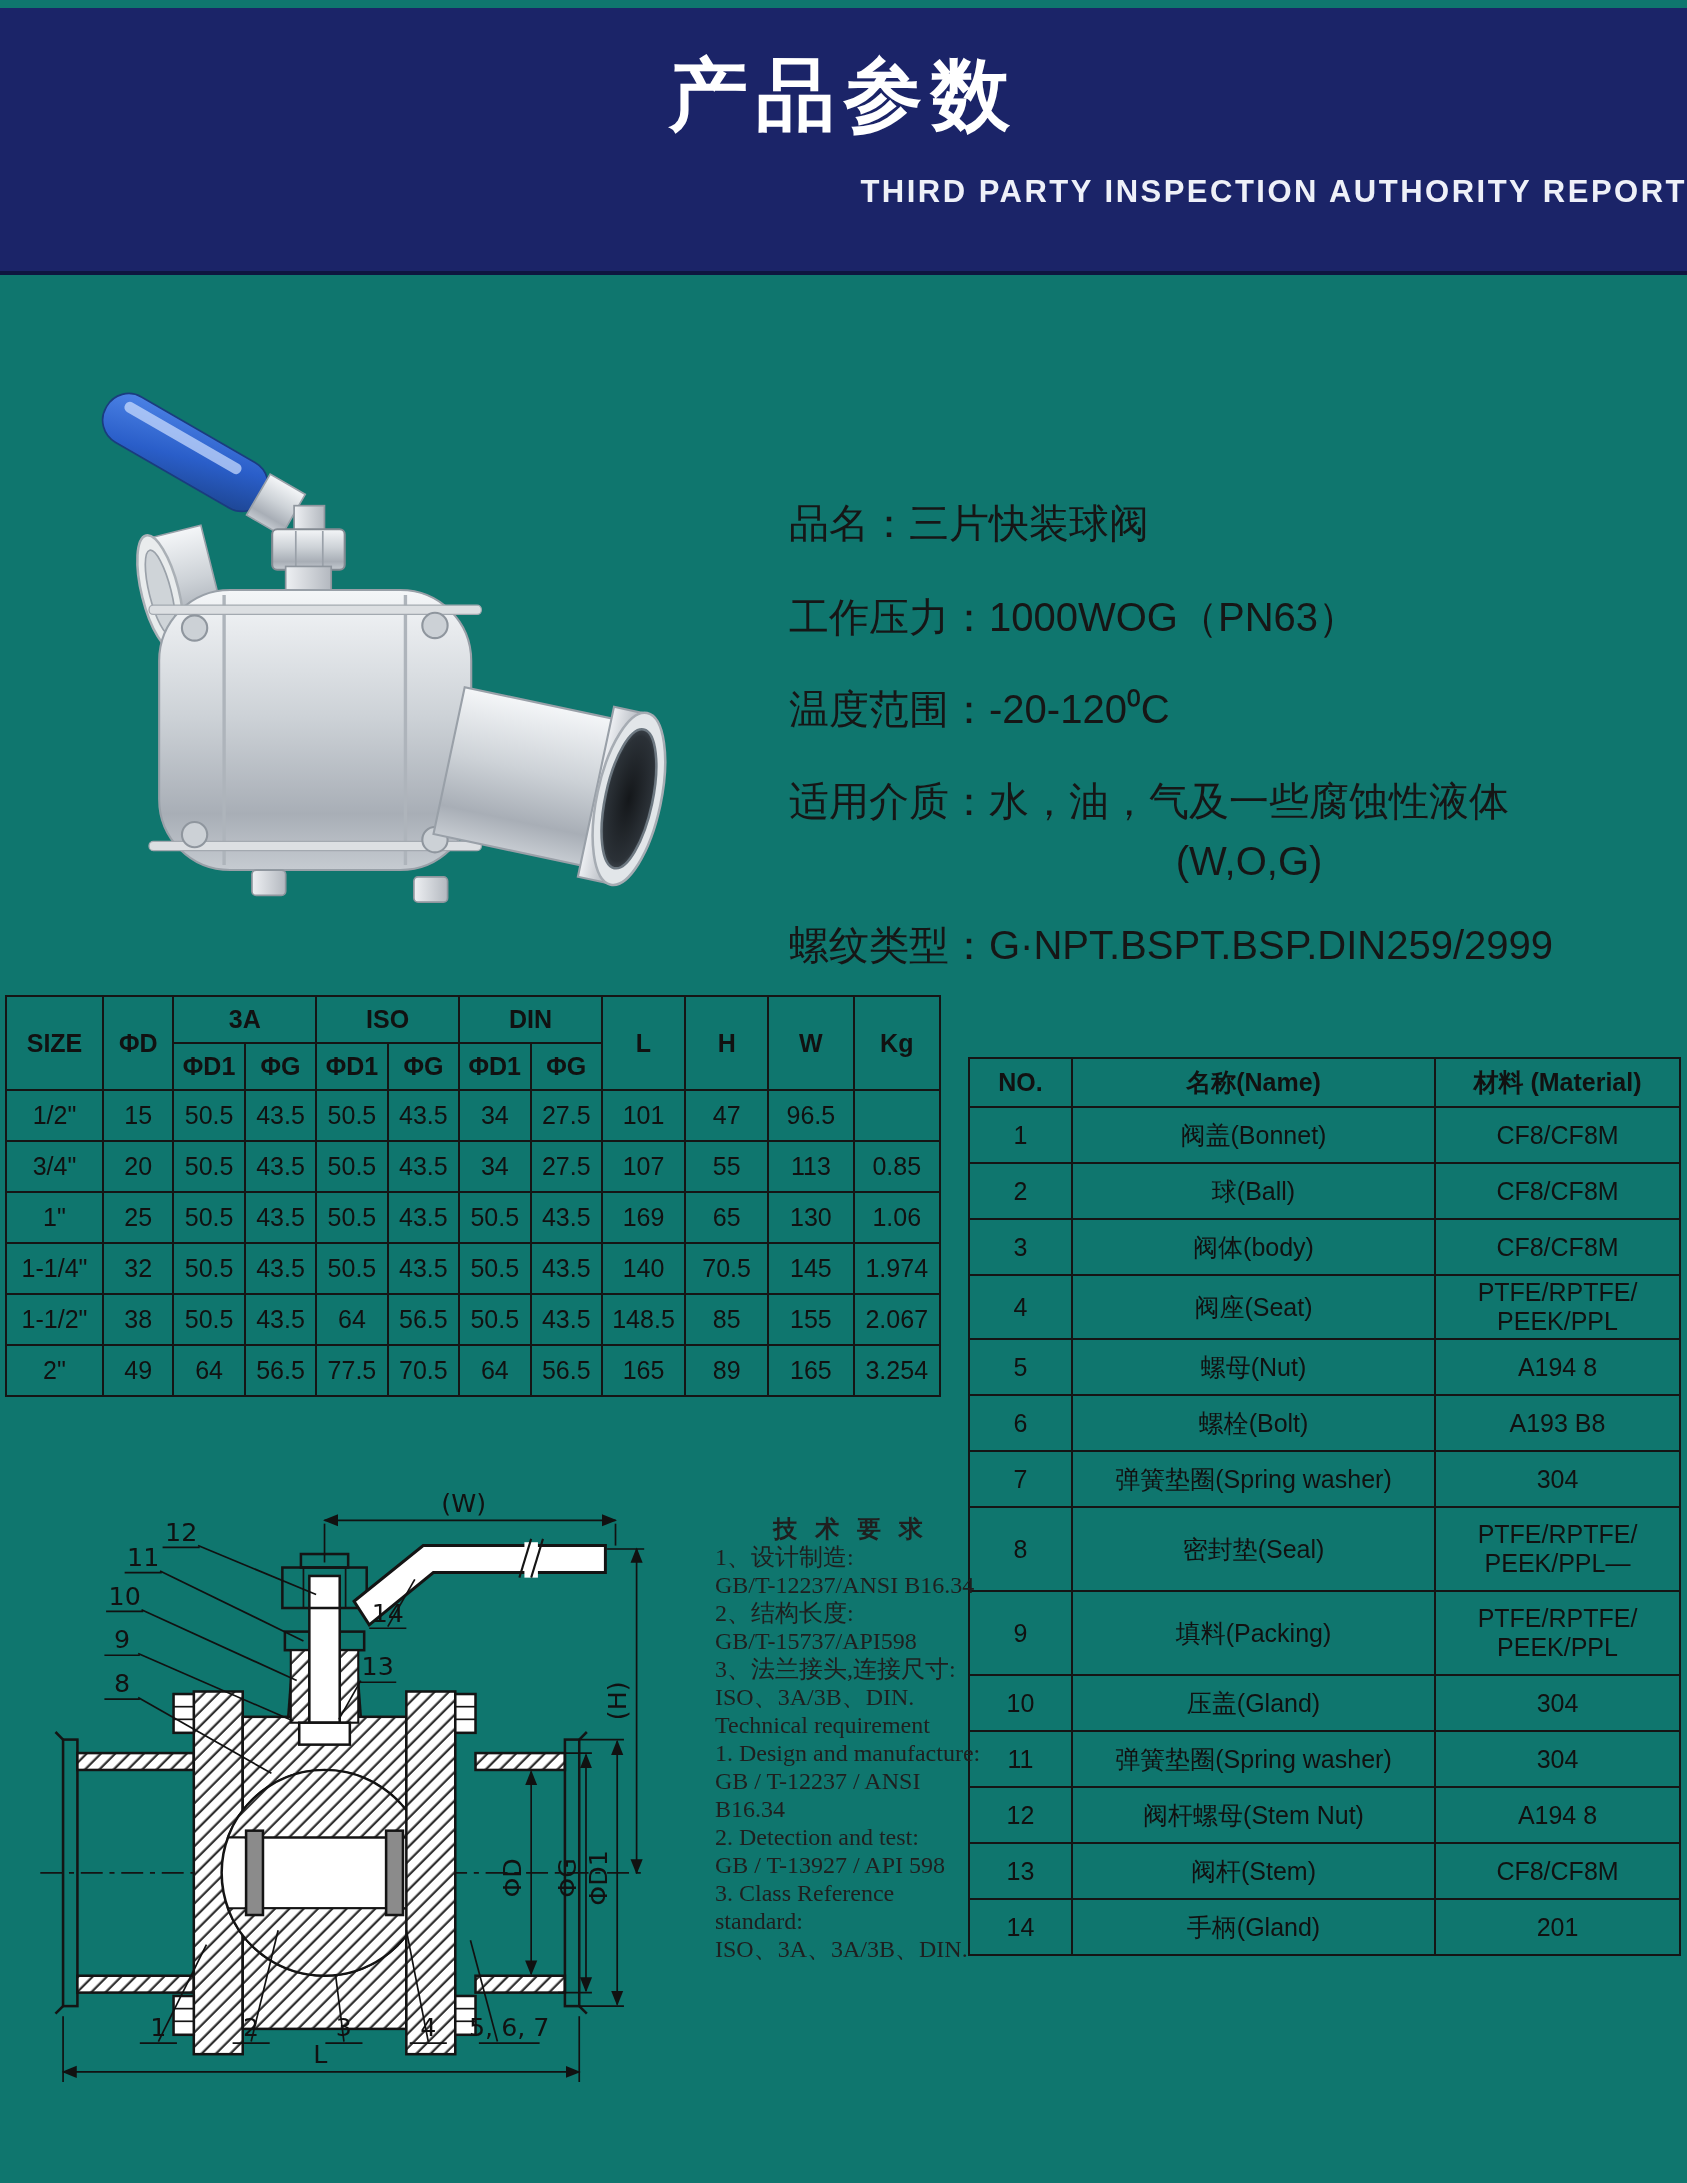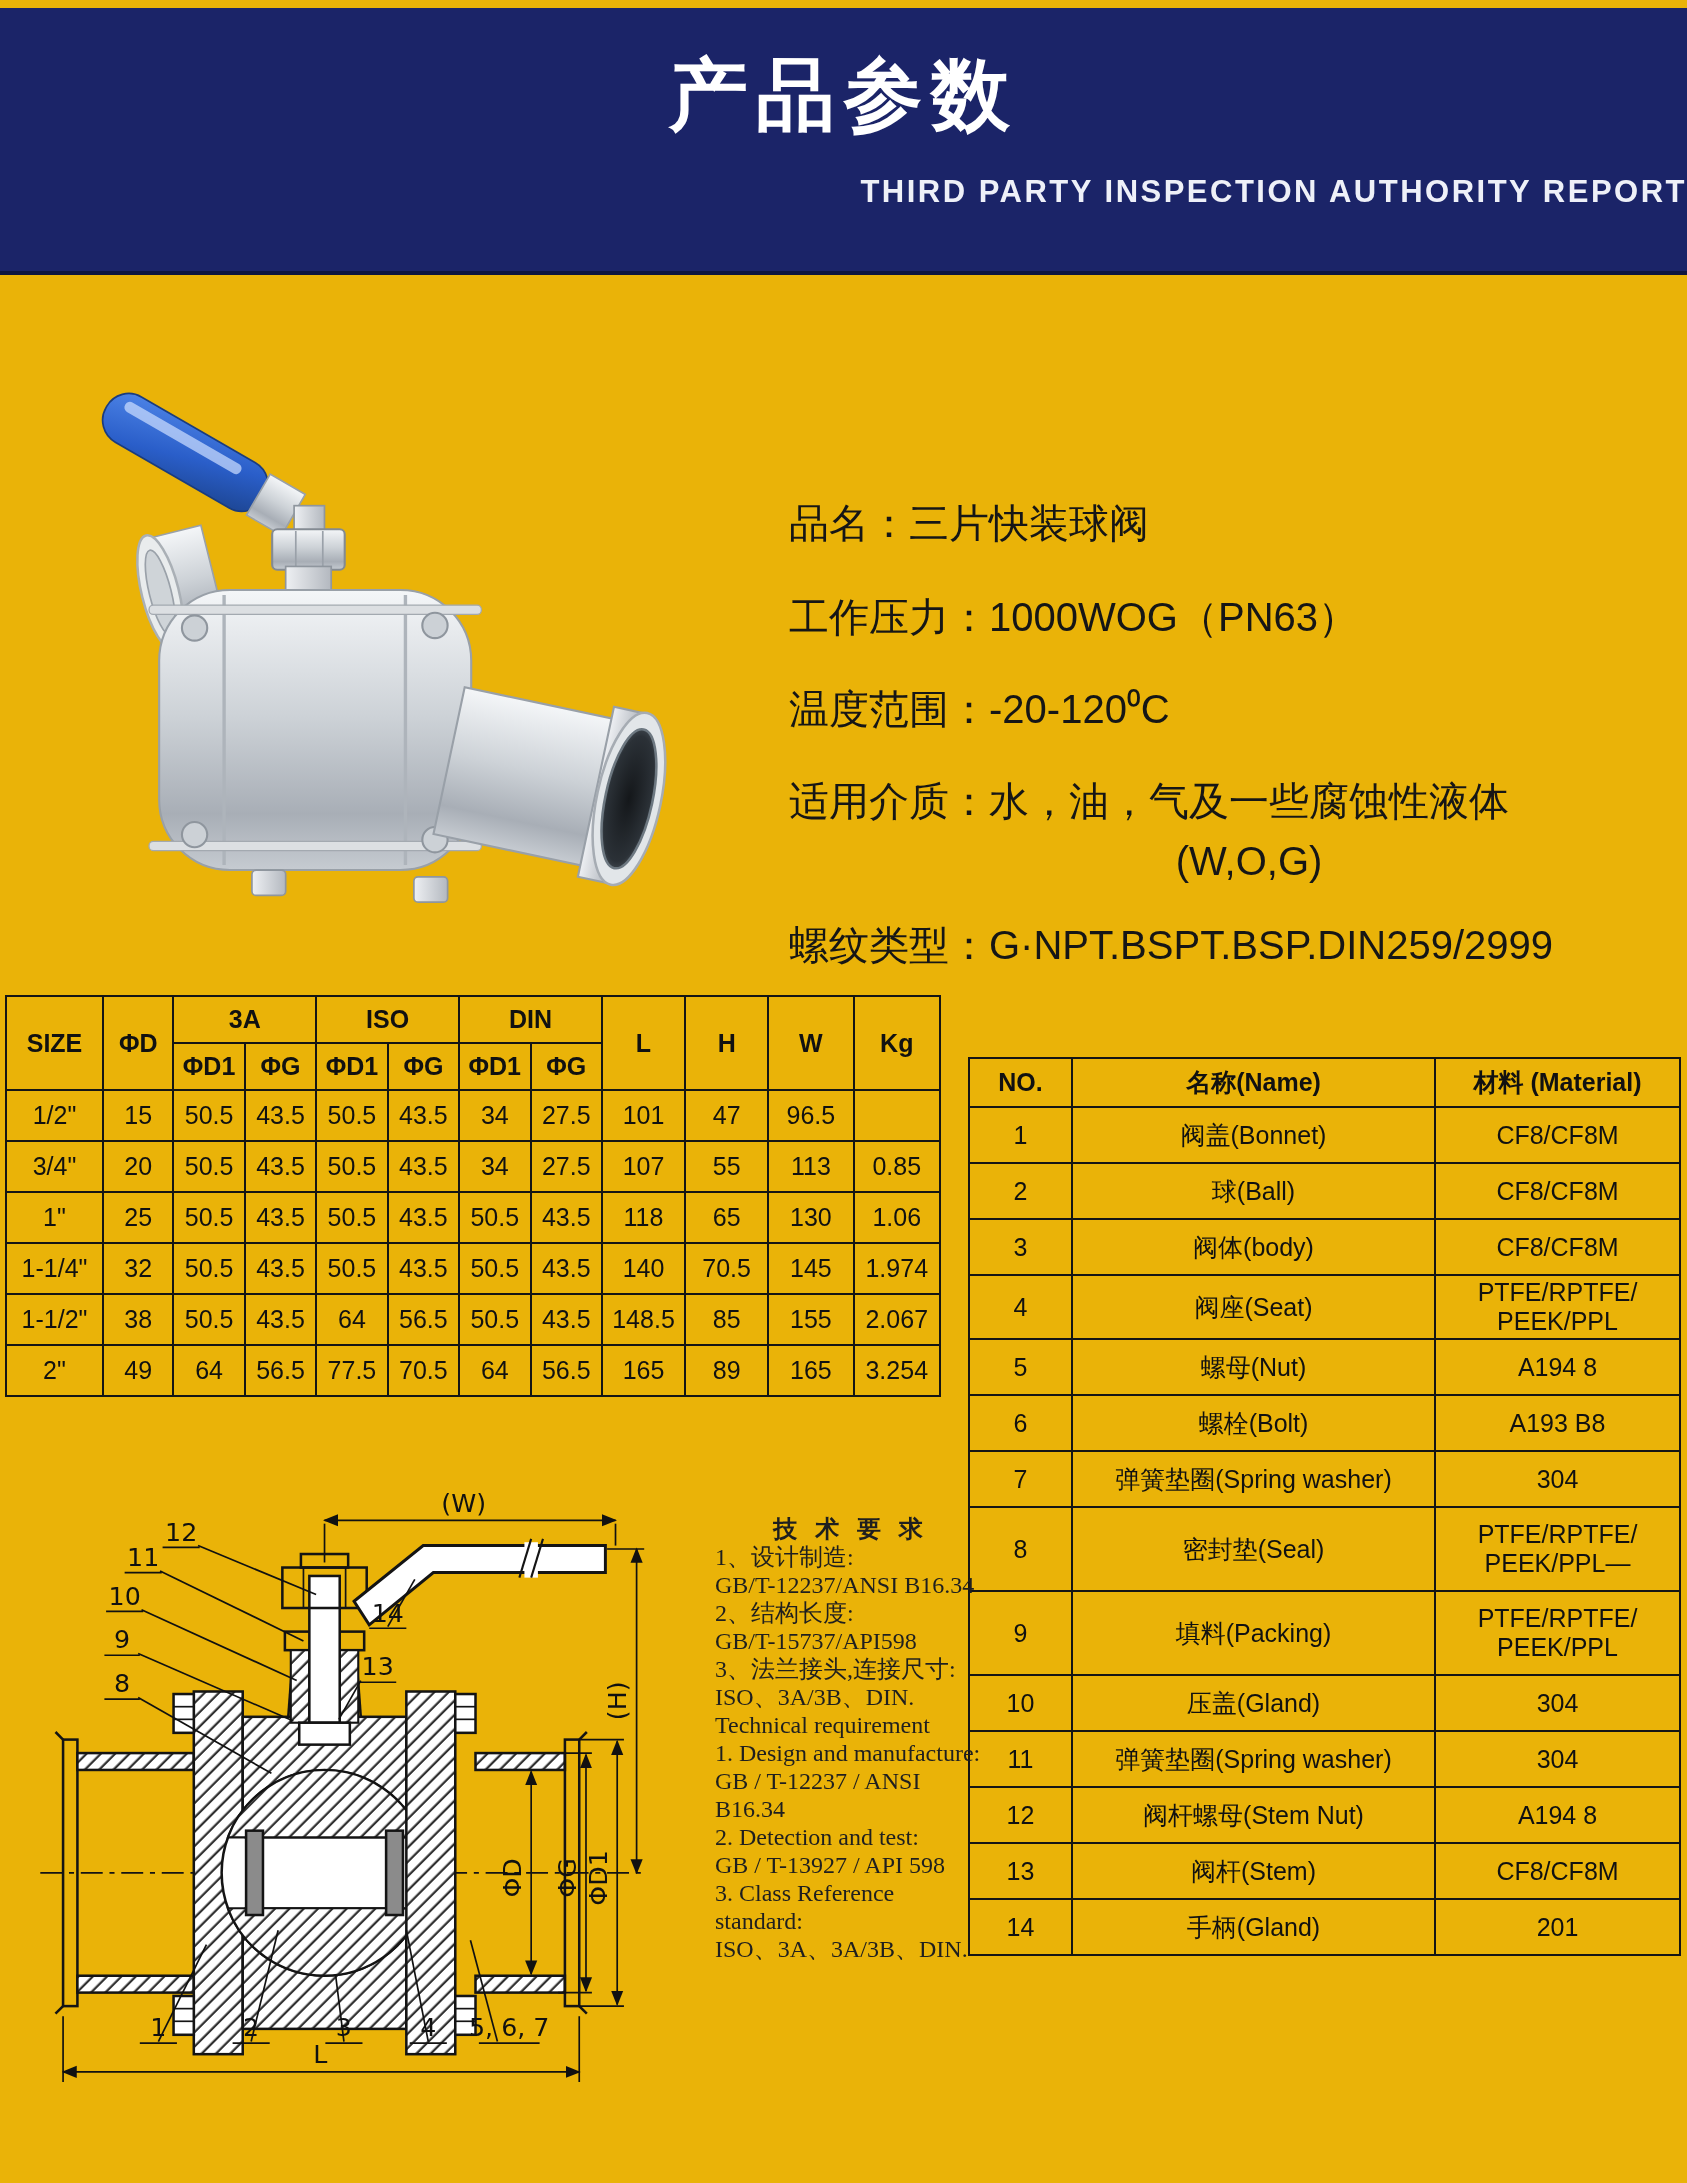--- a/index.html
+++ b/index.html
@@ -1,16 +1,16 @@
 <!DOCTYPE html>
 <html style="font-size:13.5px"><head>
 <meta charset="utf-8">
 <style>
   html,body{margin:0;padding:0;background:#ffffff;}
-  .page{position:relative;width:1687px;height:2183px;background:#eab308;overflow:hidden;
+  .page{position:relative;width:1687px;height:2183px;background:#0f766e;overflow:hidden;
         font-family:"Liberation Sans",sans-serif;color:#1c1c1c;}
   
   .hdr{position:absolute;left:0;top:8.4px;width:1687px;height:263px;background:#1b2468;
        border-bottom:4.2px solid #0e153f;}
   .hdr-title{margin:0;padding-top:35px;text-align:center;font-size:79px;font-weight:700;
        color:#ffffff;letter-spacing:8.4px;}
   .hdr-sub{margin:0;padding-top:25px;text-align:right;font-size:31px;font-weight:700;
        color:#eef0f8;letter-spacing:2.5px;}
   
   .specs{position:absolute;left:789px;top:498px;width:894px;text-align:center;}
@@ -208,21 +208,21 @@
     </tr>
     <tr class="drow">
       <td>1"</td>
           <td>25</td>
       <td>50.5</td>
           <td>43.5</td>
       <td>50.5</td>
           <td>43.5</td>
       <td>50.5</td>
           <td>43.5</td>
-      <td>118</td>
+      <td>169</td>
           <td>65</td>
       <td>130</td>
           <td>1.06</td>
     </tr>
     <tr class="drow">
       <td>1-1/4"</td>
           <td>32</td>
       <td>50.5</td>
           <td>43.5</td>
       <td>50.5</td>

